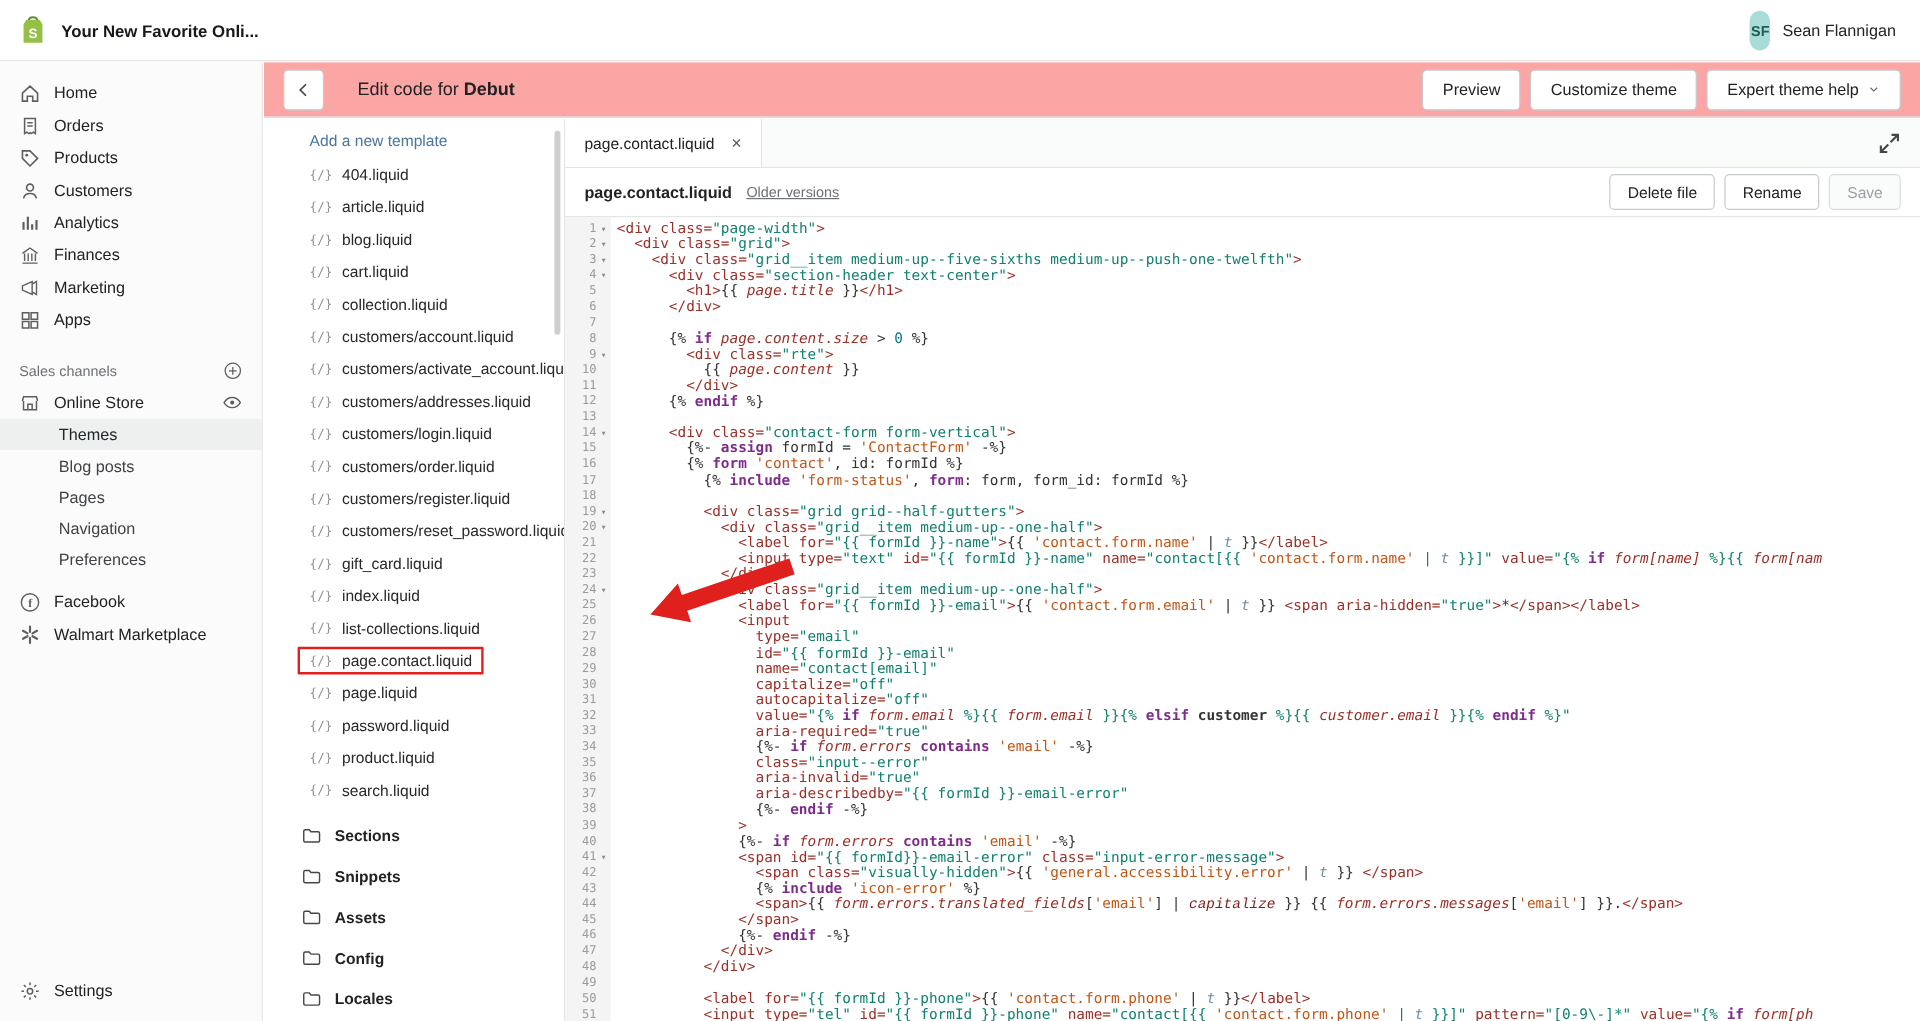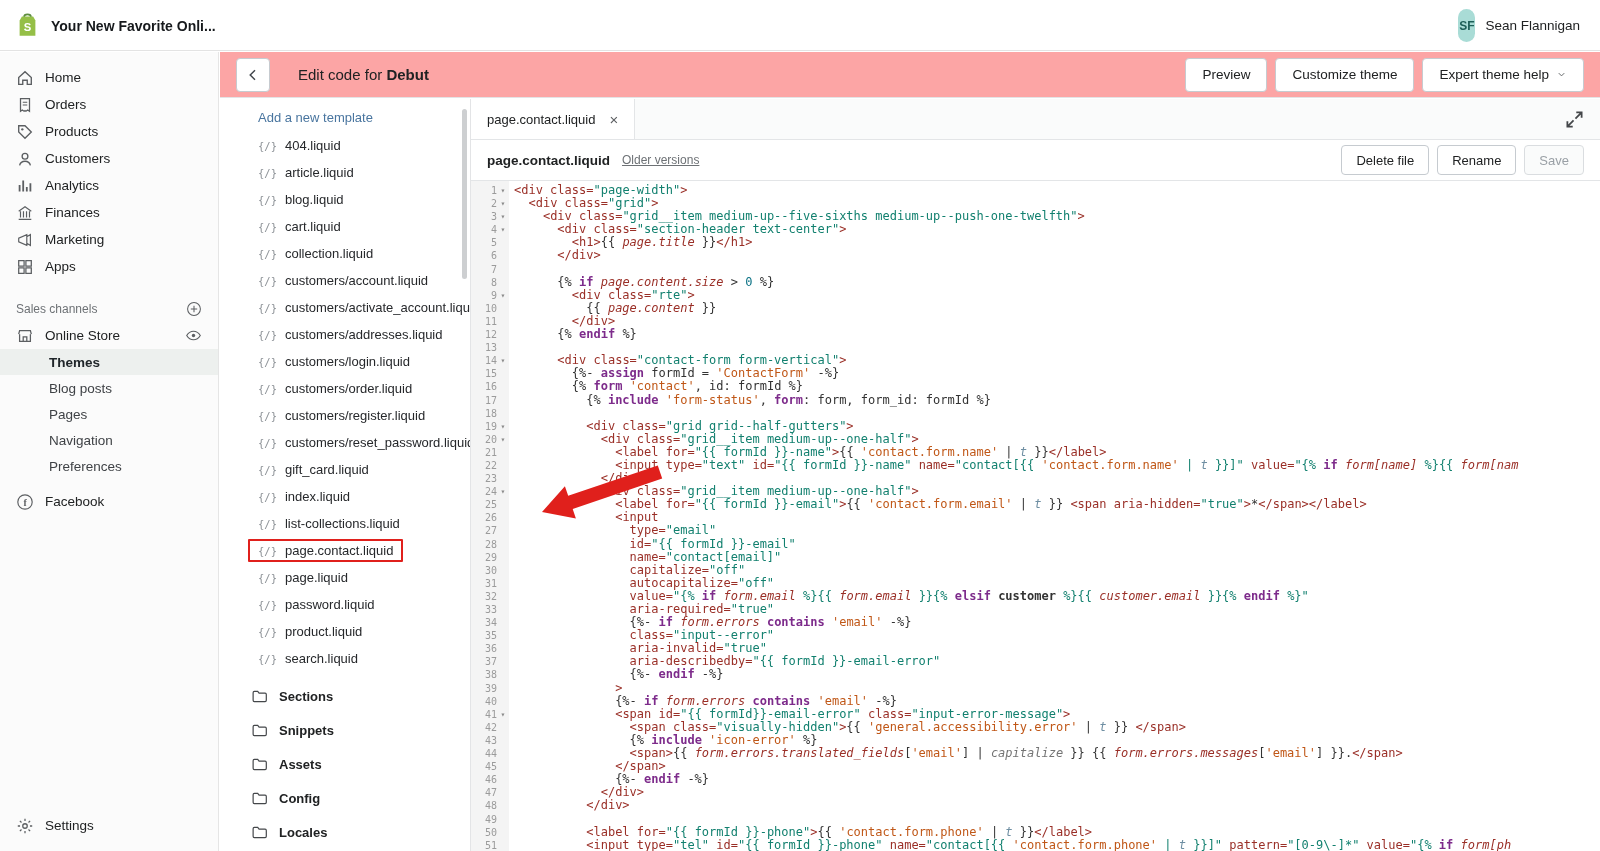--- a/index.html
+++ b/index.html
@@ -33,21 +33,21 @@
     font-size:13.5px; color:#202223; cursor:pointer; white-space:nowrap; }
   .nav-item .icon { width:18px; height:18px; display:flex; color:#5c5f62; flex-shrink:0; }
   .icon svg { width:100%; height:100%; }
   #sidebar-nav { padding-top:12px; }
   .sales-header { display:flex; align-items:center; height:26px; padding:0 16px; margin-top:16px;
     font-size:12px; color:#6d7175; }
   .sales-header .icon { margin-left:auto; width:16px; height:16px; color:#5c5f62; display:flex; }
   .nav-item .eye { margin-left:auto; width:17px; height:17px; color:#5c5f62; display:flex; }
   .sub-item { height:26px; display:flex; align-items:center; padding-left:49px;
     font-size:13.5px; color:#3f4246; cursor:pointer; }
-  .sub-item.selected { background:#edf0ee; font-weight:bold; color:#20262a; }
+  .sub-item.selected { background:#edf0ee; font-weight:normal; color:#20262a; }
   #channel-list { margin-top:9px; }
   .settings-row { position:absolute; bottom:12px; left:0; right:0; }
 
   
   .page-header { position:absolute; top:52px; left:220px; right:0; height:46px; background:#fca5a5;
     border-bottom:1px solid #e3e4e6; display:flex; align-items:center; padding:0 16px; z-index:4; }
   .back-btn { width:34px; height:34px; border:1px solid #c6cbd0; border-radius:4px; background:#fff;
     display:flex; align-items:center; justify-content:center; color:#41464b; margin-right:28px; cursor:pointer; }
   .back-btn .icon { width:16px; height:16px; display:flex; }
   .page-title { font-size:15px; color:#202223; }
@@ -99,21 +99,21 @@
   .fold { width:12px; font-size:8px; color:#8a8a8a; text-align:center; cursor:pointer; }
   .code { flex:1; padding:3px 0 0 5px; overflow:hidden; }
   .code-line { height:13.1px; white-space:pre; }
   .tok-p { color:#333; }
   .tok-t { color:#9a2f27; }
   .tok-s { color:#12806f; }
   .tok-k { color:#7d2b8b; font-weight:bold; }
   .tok-v { color:#9a2f27; font-style:italic; }
   .tok-o { color:#c05717; }
   .tok-f { color:#6f8fa3; font-style:italic; }
-  .tok-c { color:#737373; font-style:italic; }
+  .tok-c { color:#7f1d1d; font-style:italic;font-family:Liberation Mono, monospace; }
   .tok-n { color:#0b7285; }
   .tok-b { color:#333; font-weight:bold; }
 
   
   .arrow-overlay { position:absolute; left:520px; top:450px; width:170px; height:90px;
     z-index:10; pointer-events:none; }
   .arrow-fill { fill:var(--annotation-red,#e0201c); }
 </style>
 </head>
 <body>
@@ -242,20 +242,28 @@
 
     <div id="channel-list">
         <div class="nav-item">
           <span class="icon">
             <svg viewBox="0 0 20 20">
               <circle cx="10" cy="10" r="8" fill="none" stroke="currentColor" stroke-width="1.3"></circle>
               <text x="10.3" y="14.2" text-anchor="middle" font-size="11" font-weight="bold" fill="currentColor" font-family="Liberation Serif,serif">f</text>
             </svg>
           </span>
           <span class="nav-label">Facebook</span>
+        </div>
+        <div class="nav-item">
+          <span class="icon">
+            <svg viewBox="0 0 20 20">
+              <path d="M10 2.5v4.8M10 12.7v4.8M3.5 6.3l4.2 2.4M12.3 11.3l4.2 2.4M16.5 6.3l-4.2 2.4M7.7 11.3l-4.2 2.4" stroke="currentColor" stroke-width="2" stroke-linecap="round"></path>
+            </svg>
+          </span>
+          <span class="nav-label">Walmart Marketplace</span>
         </div>
       </div>
 
     <div class="settings-row">
       <div class="nav-item">
         <span class="icon">
             <svg viewBox="0 0 20 20">
               <circle cx="10" cy="10" r="2.5" fill="none" stroke="currentColor" stroke-width="1.4"></circle>
               <path d="M10 2v2.5M10 15.5V18M2 10h2.5M15.5 10H18M4.3 4.3l1.8 1.8M13.9 13.9l1.8 1.8M15.7 4.3l-1.8 1.8M6.1 13.9l-1.8 1.8" stroke="currentColor" stroke-width="1.4"></path>
             </svg>

